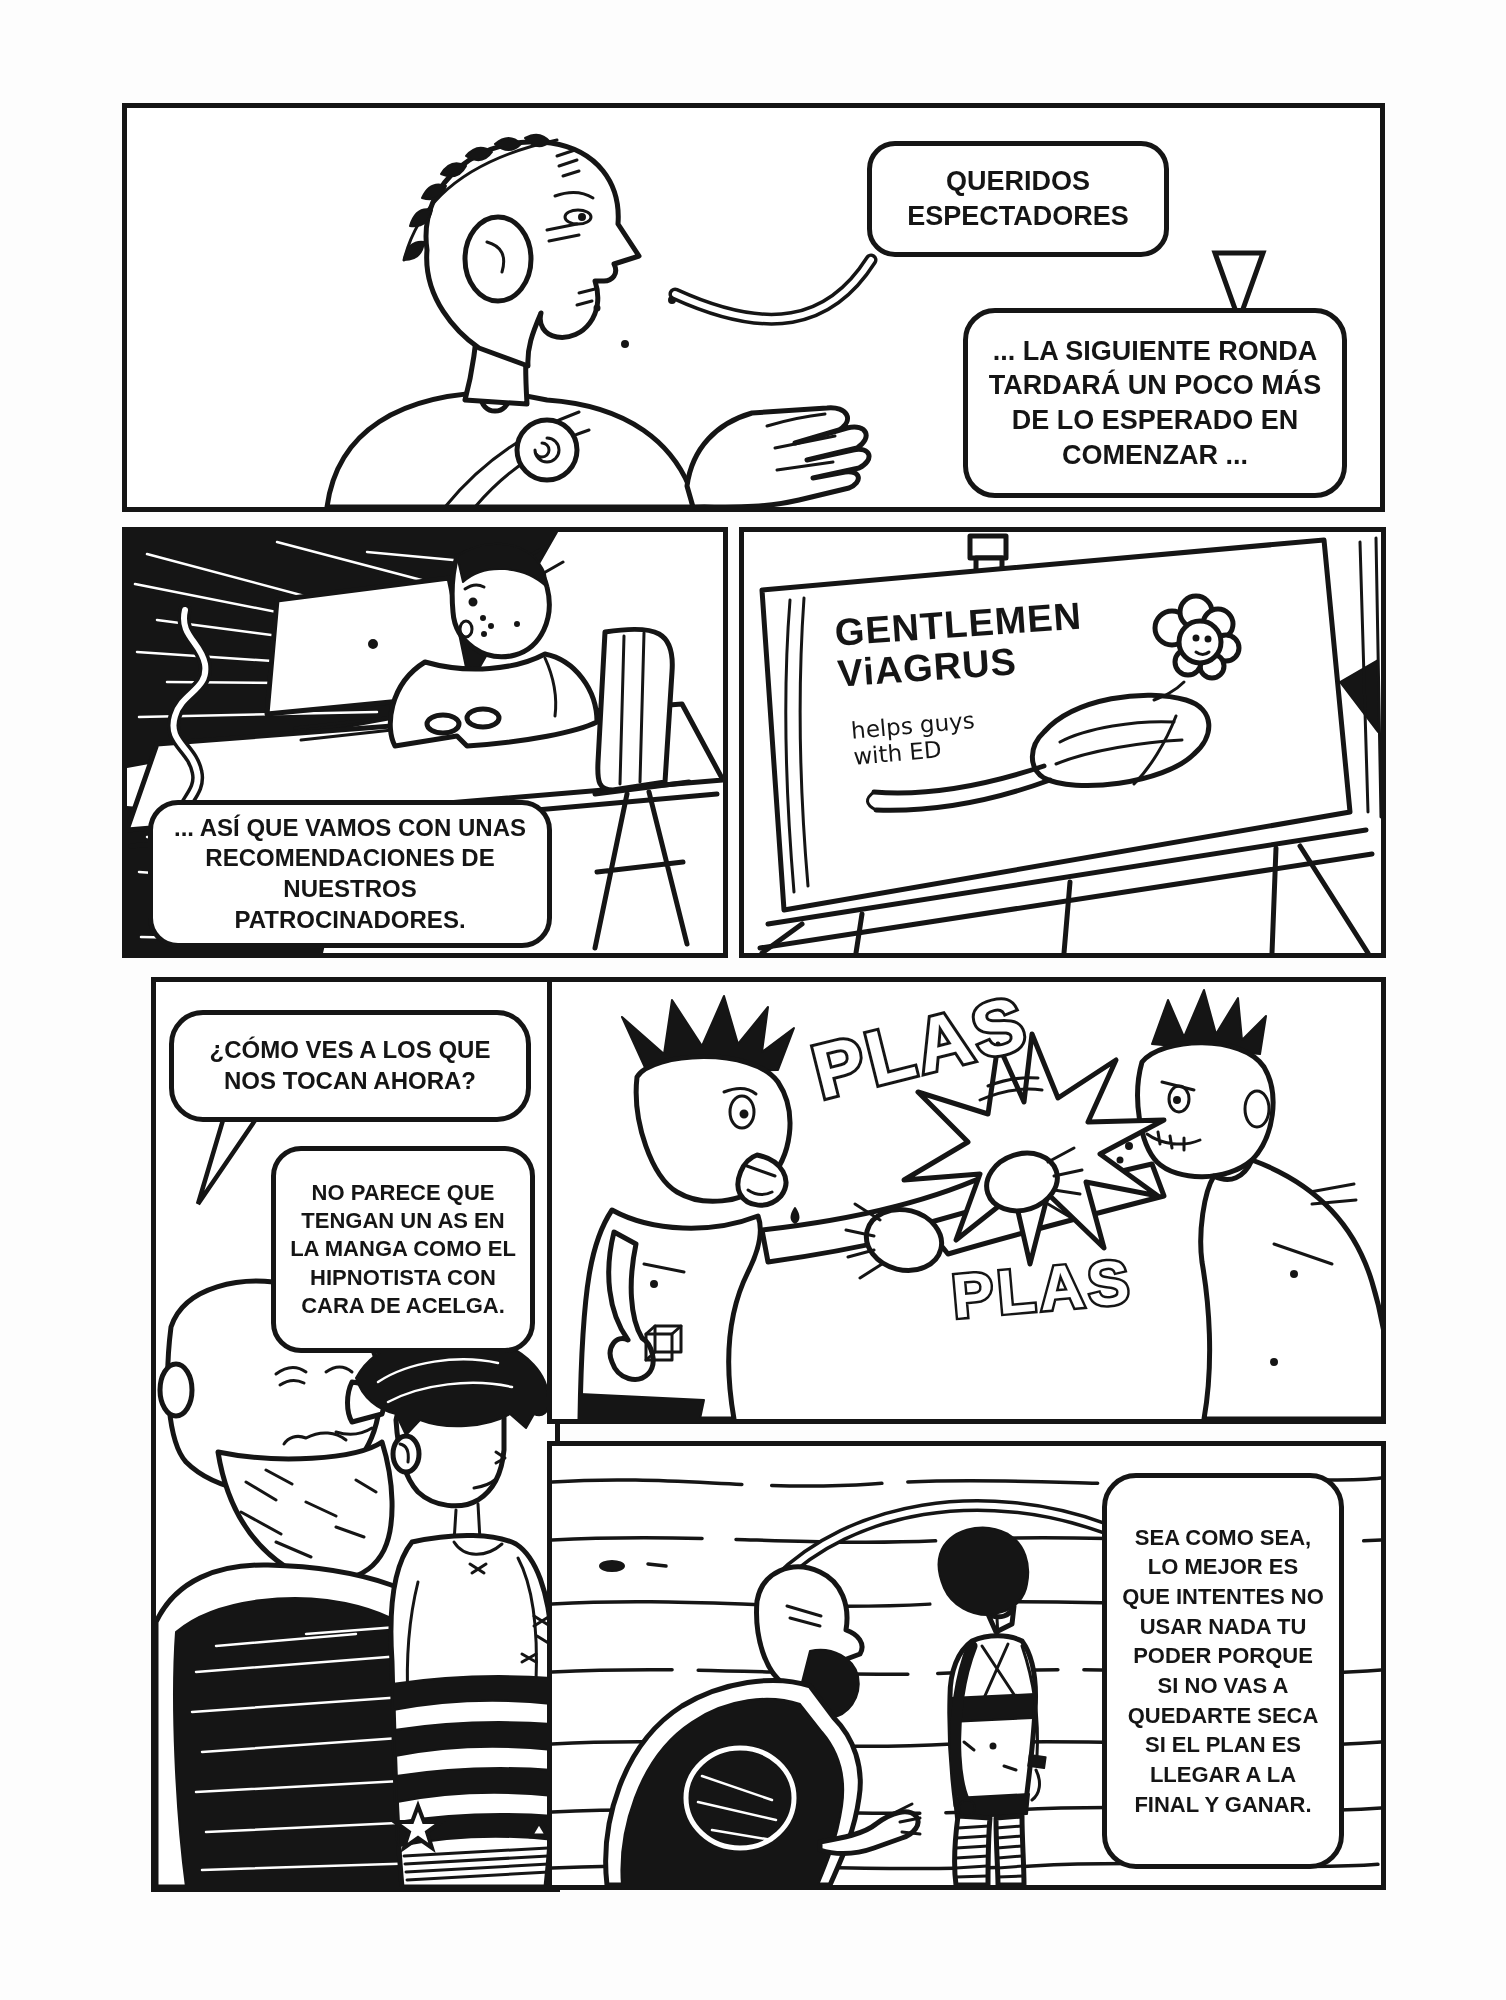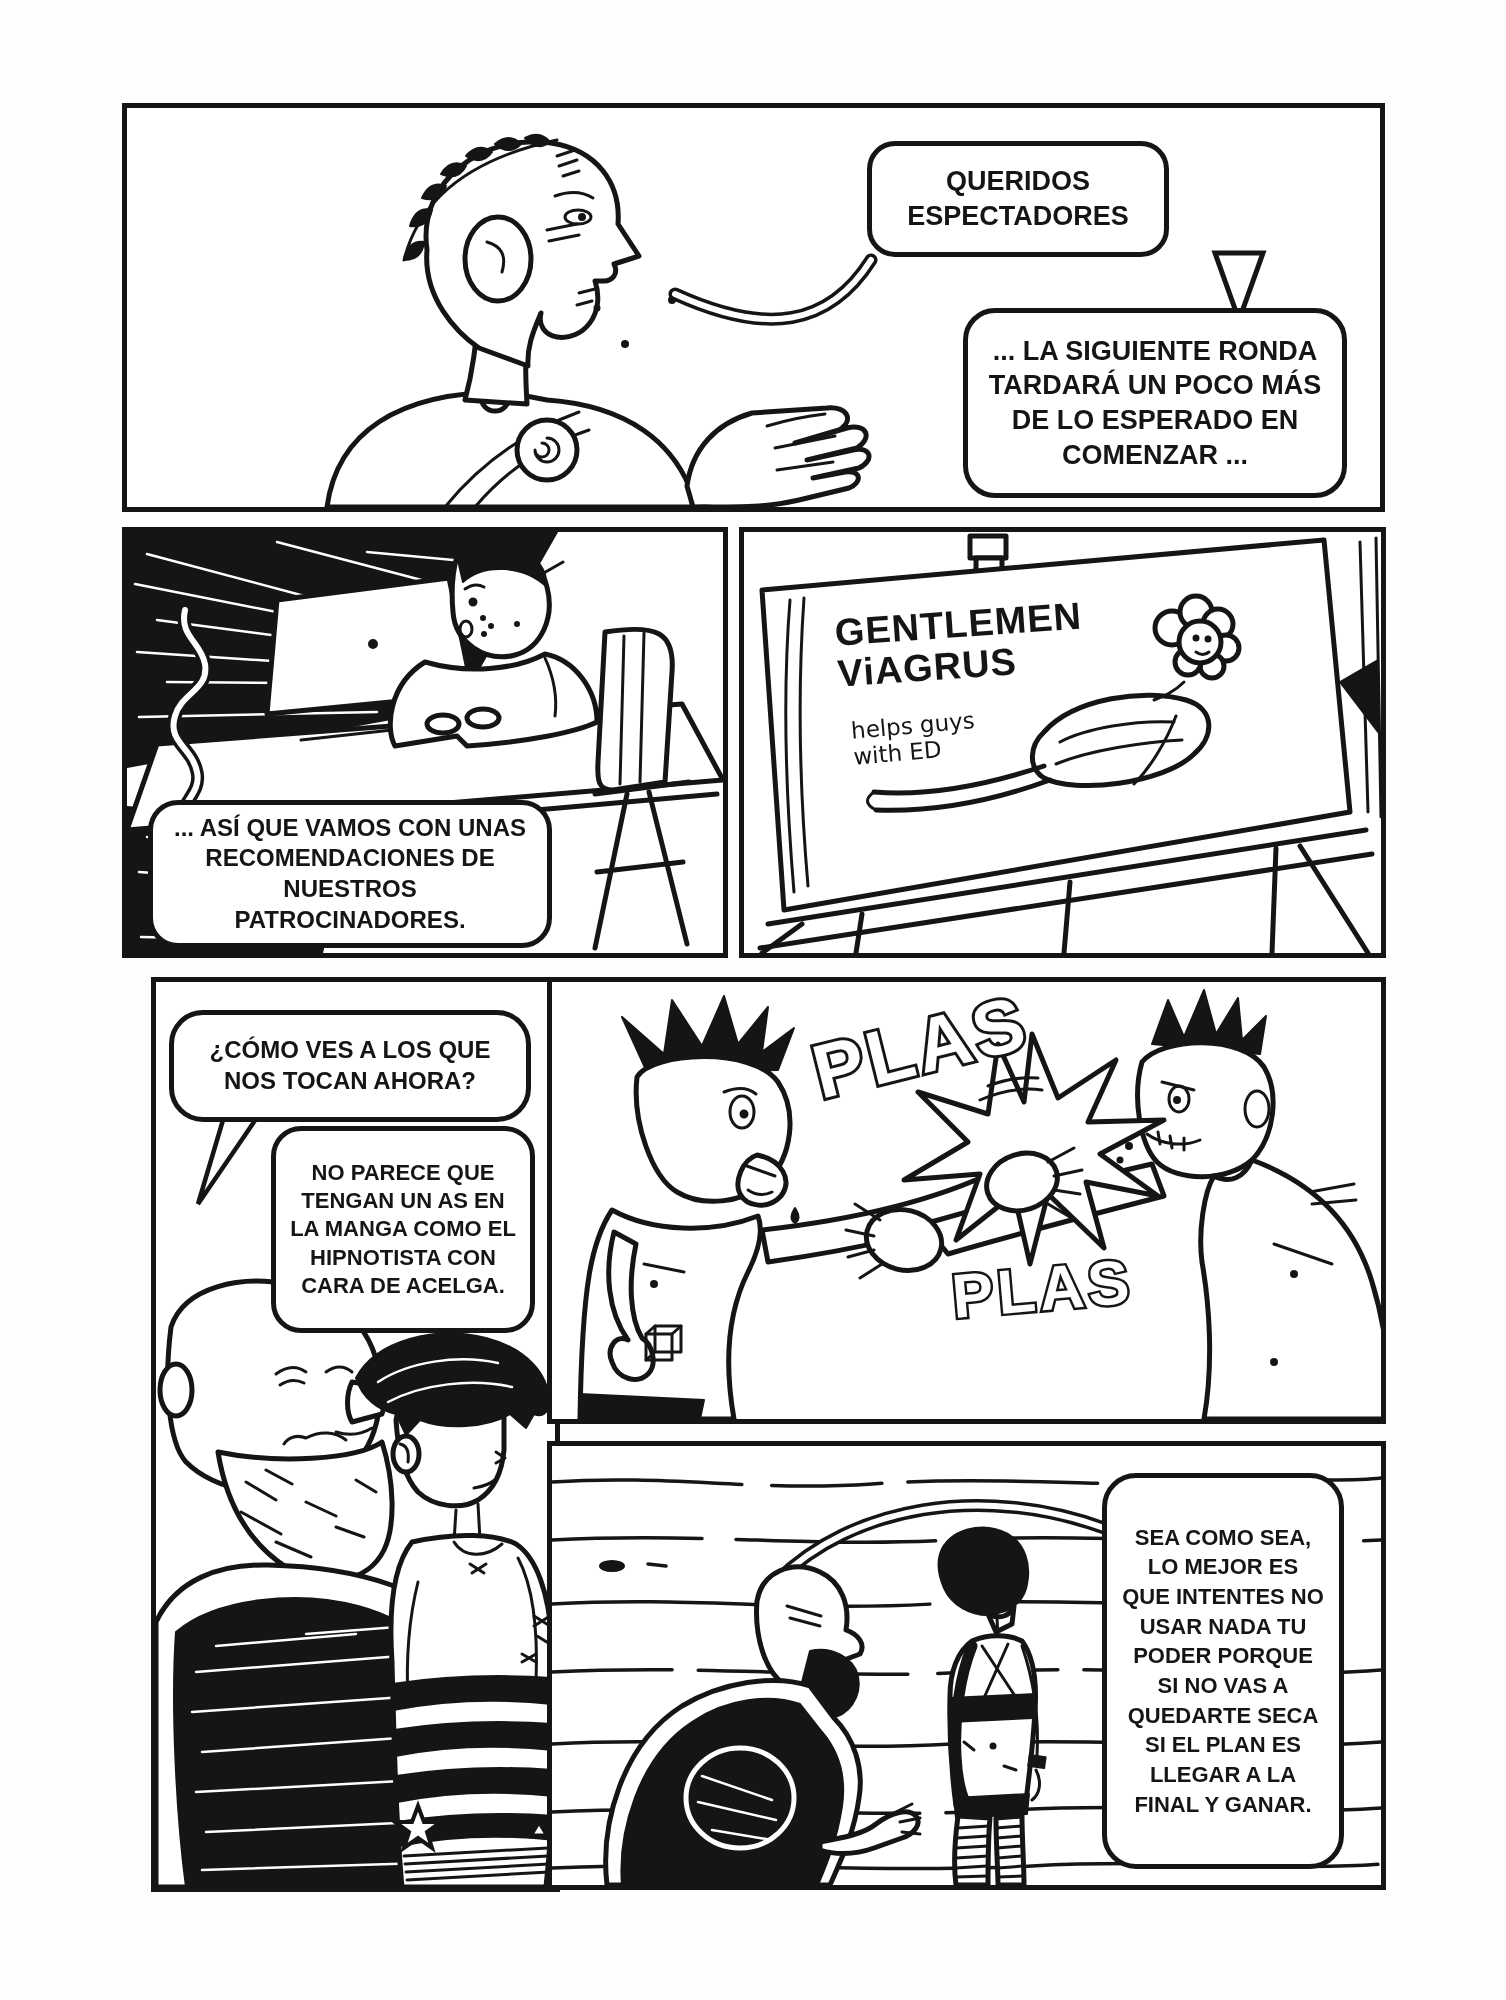--- a/index.html
+++ b/index.html
@@ -264,21 +264,21 @@
             <path d="M378,634 l16,10 M378,644 l16,-10 M381,654 l13,8"></path>
           <path d="M366,672 l14,8 M366,680 l14,-8"></path>
         </g>
         <path d="M262,824 L268,840 L285,840 L271,850 L276,866 L262,856 L248,866 L253,850 L239,840 L256,840 Z" style="fill:#fff;stroke:#151515;stroke-width:4;"></path>
         <path class="ink wfill" d="M374,854 l9,-15 l9,15 Z M390,850 l9,-15 l9,15 Z"></path>
       </g>
     </svg>
     <div class="bubble" style="left:13px;top:28px;width:362px;height:112px;font-size:24px;border-radius:34px;">
       <span>¿CÓMO VES A LOS QUE NOS TOCAN AHORA?</span>
     </div>
-    <div class="bubble" style="left:115px;top:144px;width:264px;height:207px;font-size:22px;border-radius:30px;align-items:center;">
+    <div class="bubble" style="left:115px;top:164px;width:264px;height:207px;font-size:22px;border-radius:30px;align-items:center;">
       <span>NO PARECE QUE TENGAN UN AS EN LA MANGA COMO EL HIPNOTISTA CON CARA DE ACELGA.</span>
     </div>
   </div>
 
   <div class="panel" style="left:547px;top:977px;width:839px;height:447px;">
     <svg width="829" height="437" viewBox="0 0 829 437">
 
       <g>
         <polygon class="black" points="95,90 70,35 112,72 120,18 150,64 172,14 186,62 216,25 210,70 242,46 226,88"></polygon>
         <path class="ink wfill" d="M85,95 C100,70 200,64 226,100 C246,130 240,175 215,200 C190,222 150,225 125,210 C100,195 80,140 85,95 Z"></path>

